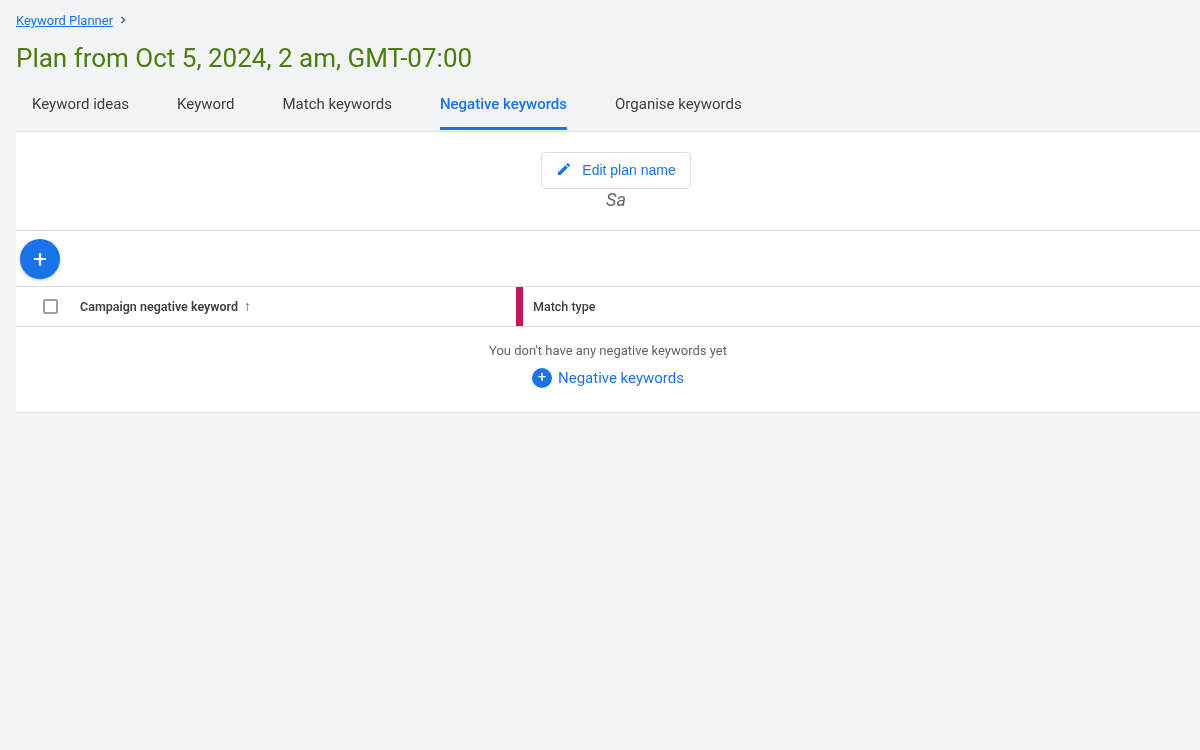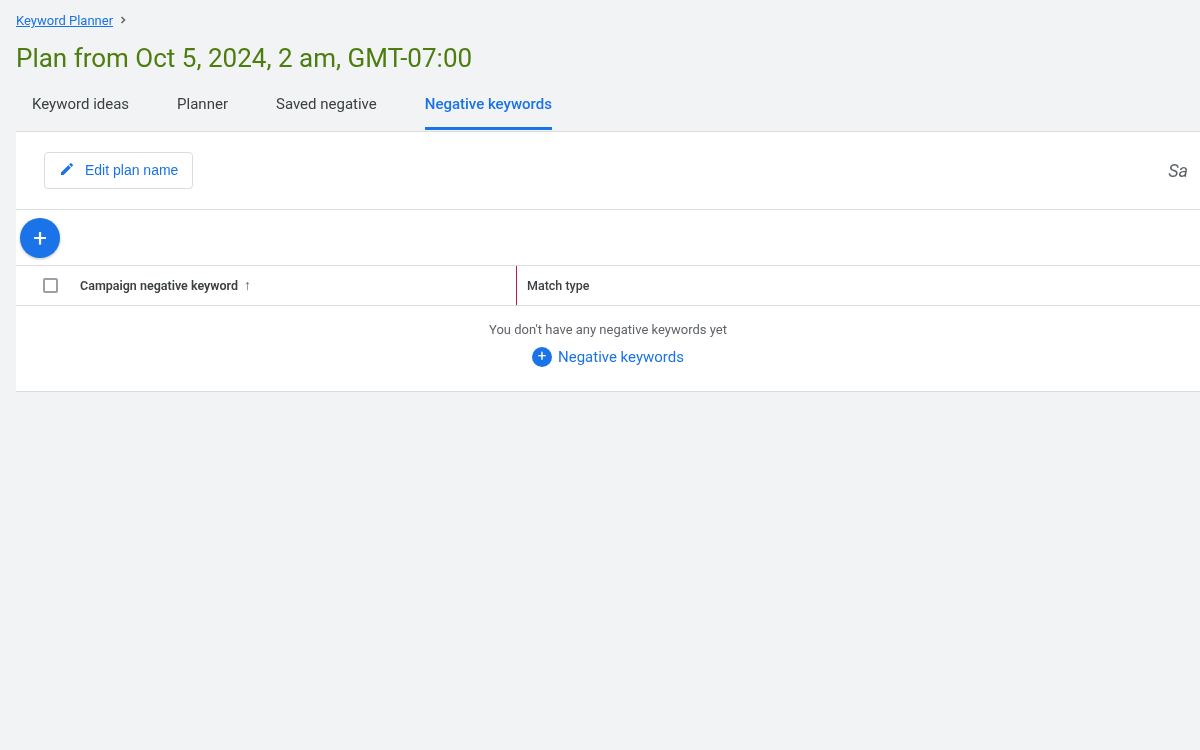--- a/index.html
+++ b/index.html
@@ -55,20 +55,21 @@
     margin-top: 0;
     margin-left: 0;
     border-top: 1px solid #dadce0;
   }
   .card-header {
     display: flex;
     align-items: center;
     justify-content: space-between;
     padding: 20px 12px 20px 28px;
     border-bottom: 1px solid #dadce0;
+    flex-direction: column;
   }
   .edit-button {
     display: inline-flex;
     align-items: center;
     gap: 10px;
     border: 1px solid #dadce0;
     border-radius: 4px;
     padding: 8px 14px;
     background: #fff;
     color: #1a73e8;
@@ -107,21 +108,21 @@
     border-bottom: 1px solid #dadce0;
     height: 40px;
     font-size: 12.5px;
     font-weight: 500;
     color: #3c4043;
   }
   .th { display: flex; align-items: center; gap: 6px; padding: 0 8px; }
   .th-check { width: 56px; justify-content: center; padding-left: 20px; }
   .th-kw { width: 444px; font-weight: 600; }
   .th-camp { width: 454px; border-left: 1px solid #dadce0; padding-left: 10px; height:100%; }
-  .th-match { flex: 1; border-left: 1px solid #be185d; padding-left: 10px; height:100%;text-align:right; }
+  .th-match { flex: 1; border-left: 7px solid #be185d; padding-left: 10px; height:100%;text-align:right; }
   .checkbox {
     width: 15px;
     height: 15px;
     border: 2px solid #9aa0a6;
     border-radius: 2px;
     cursor: pointer;
     display: inline-block;
     background: #fff;
   }
   .sort-arrow { font-size: 14px; color: #5f6368; }
@@ -168,23 +169,24 @@
       <svg width="12" height="12" viewBox="0 0 24 24" fill="none" stroke="#5f6368" stroke-width="3">
           <polyline points="9 18 15 12 9 6"></polyline>
         </svg>
     </span>
   </div>
 
   <h1 class="page-title">Plan from Oct 5, 2024, 2 am, GMT-07:00</h1>
 
   <div class="tabs">
     <div class="tab">Keyword ideas</div>
-    <div class="tab">Planner</div>
-    <div class="tab">Saved negative</div>
+    <div class="tab">Keyword</div>
+    <div class="tab">Match keywords</div>
     <div class="tab active">Negative keywords</div>
+    <div class="tab">Organise keywords</div>
   </div>
 
   <div class="card">
     <div class="card-header">
       <button class="edit-button">
         <span>
           <svg viewBox="0 0 24 24" fill="#1a73e8">
               <path d="M3 17.25V21h3.75l11.06-11.06-3.75-3.75L3 17.25zM20.71 7.04a1 1 0 0 0 0-1.41l-2.34-2.34a1 1 0 0 0-1.41 0l-1.83 1.83 3.75 3.75 1.83-1.83z"></path>
             </svg>
         </span>

